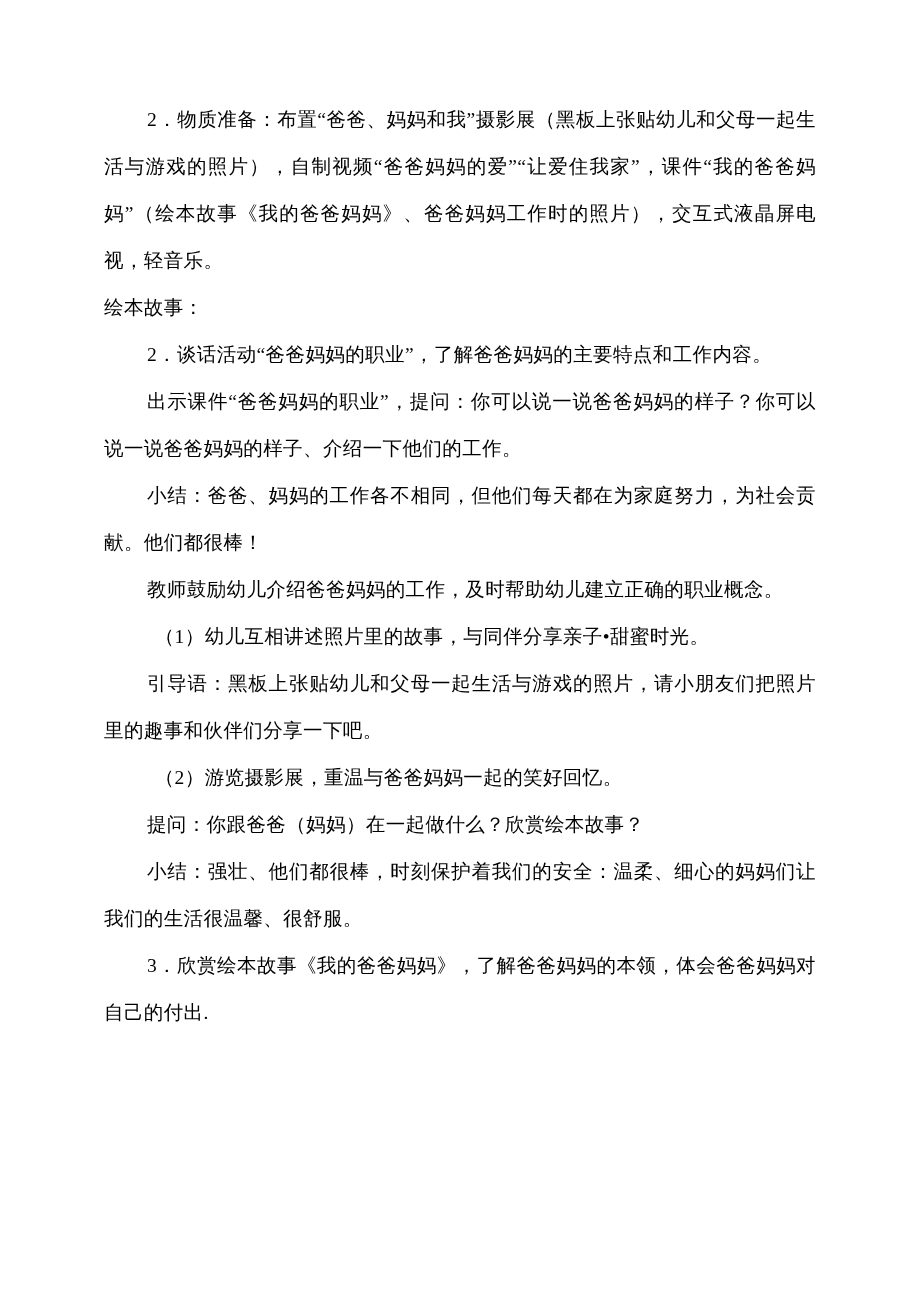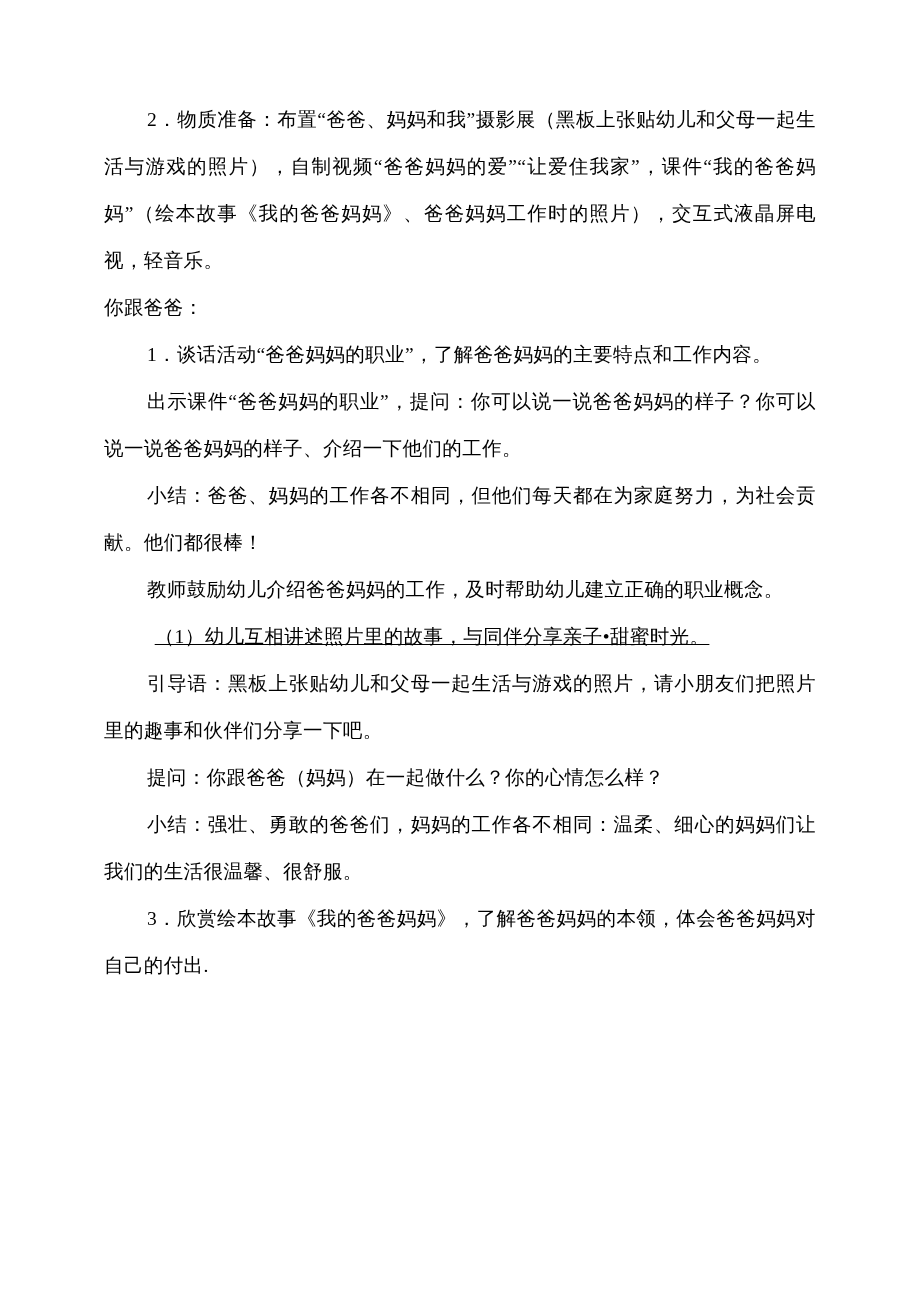--- a/index.html
+++ b/index.html
@@ -28,48 +28,49 @@
     letter-spacing: 0.4px;
     text-align: justify;
     text-justify: inter-ideograph;
   }
   p {
     margin: 0;
     padding: 0;
   }
   .indent-1 { text-indent: 2.2em; }
   .indent-num { text-indent: 2.2em; }
-  .indent-sub { text-indent: 2.6em; text-decoration: underline; }
+  .indent-sub { text-indent: 2.6em; }
   .no-indent { text-indent: 0; }
 </style>
 </head>
 <body>
 
 <div class="page">
   <div class="doc-body">
 
     <p class="indent-num">2．物质准备：布置“爸爸、妈妈和我”摄影展（黑板上张贴幼儿和父母一起生活与游戏的照片），自制视频“爸爸妈妈的爱”“让爱住我家”，课件“我的爸爸妈妈”（绘本故事《我的爸爸妈妈》、爸爸妈妈工作时的照片），交互式液晶屏电视，轻音乐。</p>
 
 
-    <p class="no-indent">你跟爸爸：</p>
+    <p class="no-indent">绘本故事：</p>
 
-    <p class="indent-num">1．谈话活动“爸爸妈妈的职业”，了解爸爸妈妈的主要特点和工作内容。</p>
+    <p class="indent-num">2．谈话活动“爸爸妈妈的职业”，了解爸爸妈妈的主要特点和工作内容。</p>
 
     <p class="indent-1">出示课件“爸爸妈妈的职业”，提问：你可以说一说爸爸妈妈的样子？你可以说一说爸爸妈妈的样子、介绍一下他们的工作。</p>
 
     <p class="indent-1">小结：爸爸、妈妈的工作各不相同，但他们每天都在为家庭努力，为社会贡献。他们都很棒！</p>
 
     <p class="indent-1">教师鼓励幼儿介绍爸爸妈妈的工作，及时帮助幼儿建立正确的职业概念。</p>
 
 
     <p class="indent-sub">（1）幼儿互相讲述照片里的故事，与同伴分享亲子•甜蜜时光。</p>
 
     <p class="indent-1">引导语：黑板上张贴幼儿和父母一起生活与游戏的照片，请小朋友们把照片里的趣事和伙伴们分享一下吧。</p>
 
+    <p class="indent-sub">（2）游览摄影展，重温与爸爸妈妈一起的笑好回忆。</p>
 
-    <p class="indent-1">提问：你跟爸爸（妈妈）在一起做什么？你的心情怎么样？</p>
+    <p class="indent-1">提问：你跟爸爸（妈妈）在一起做什么？欣赏绘本故事？</p>
 
-    <p class="indent-1">小结：强壮、勇敢的爸爸们，妈妈的工作各不相同：温柔、细心的妈妈们让我们的生活很温馨、很舒服。</p>
+    <p class="indent-1">小结：强壮、他们都很棒，时刻保护着我们的安全：温柔、细心的妈妈们让我们的生活很温馨、很舒服。</p>
 
     <p class="indent-num">3．欣赏绘本故事《我的爸爸妈妈》，了解爸爸妈妈的本领，体会爸爸妈妈对自己的付出.</p>
 
   </div>
 </div>
 
 </body></html>

